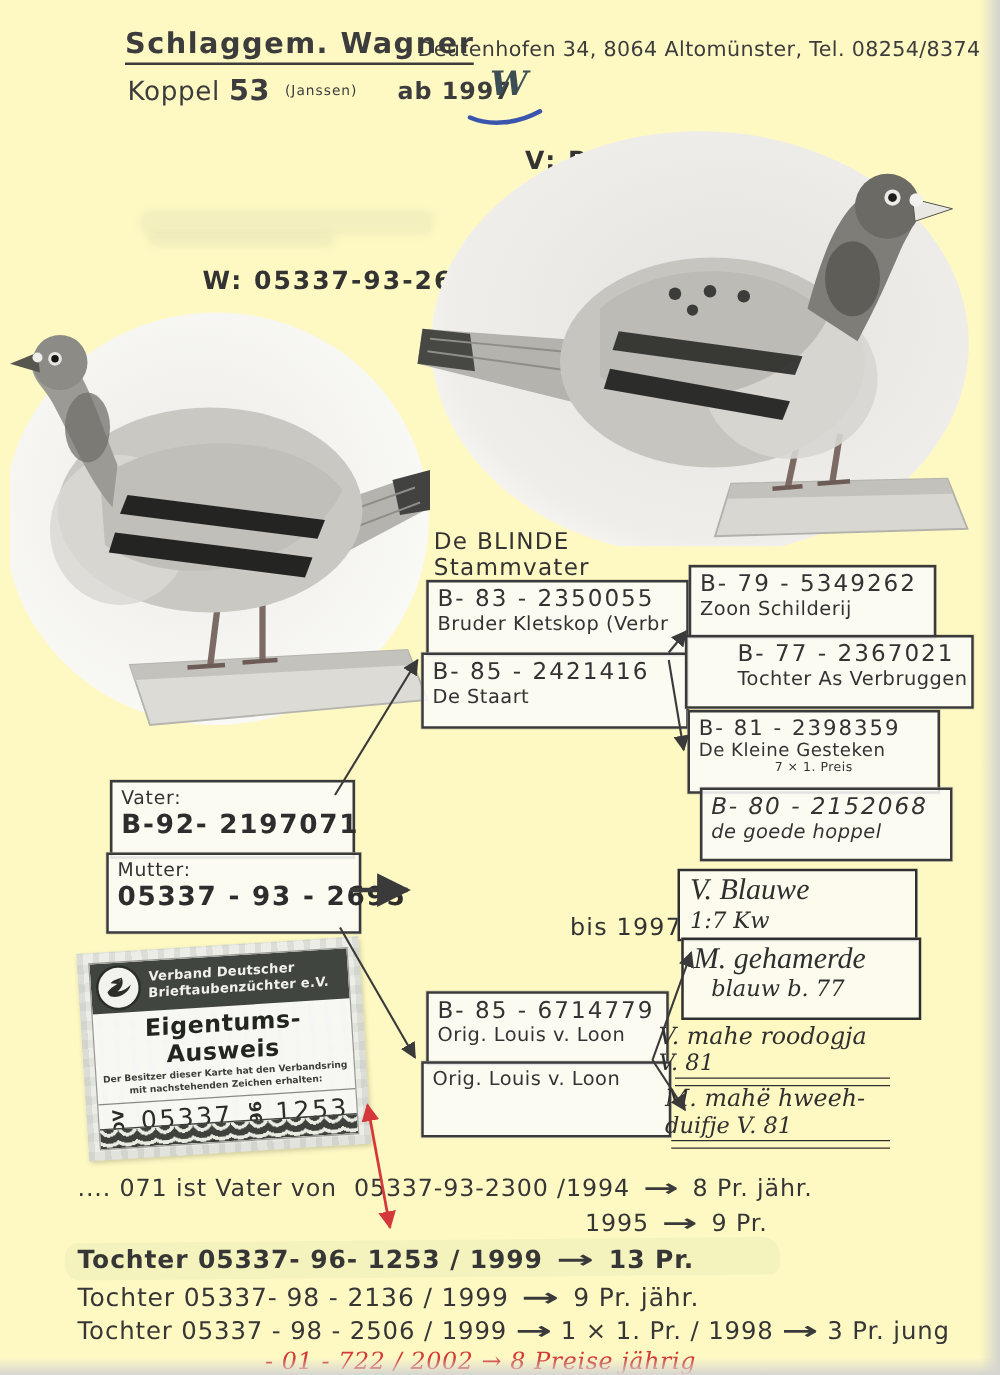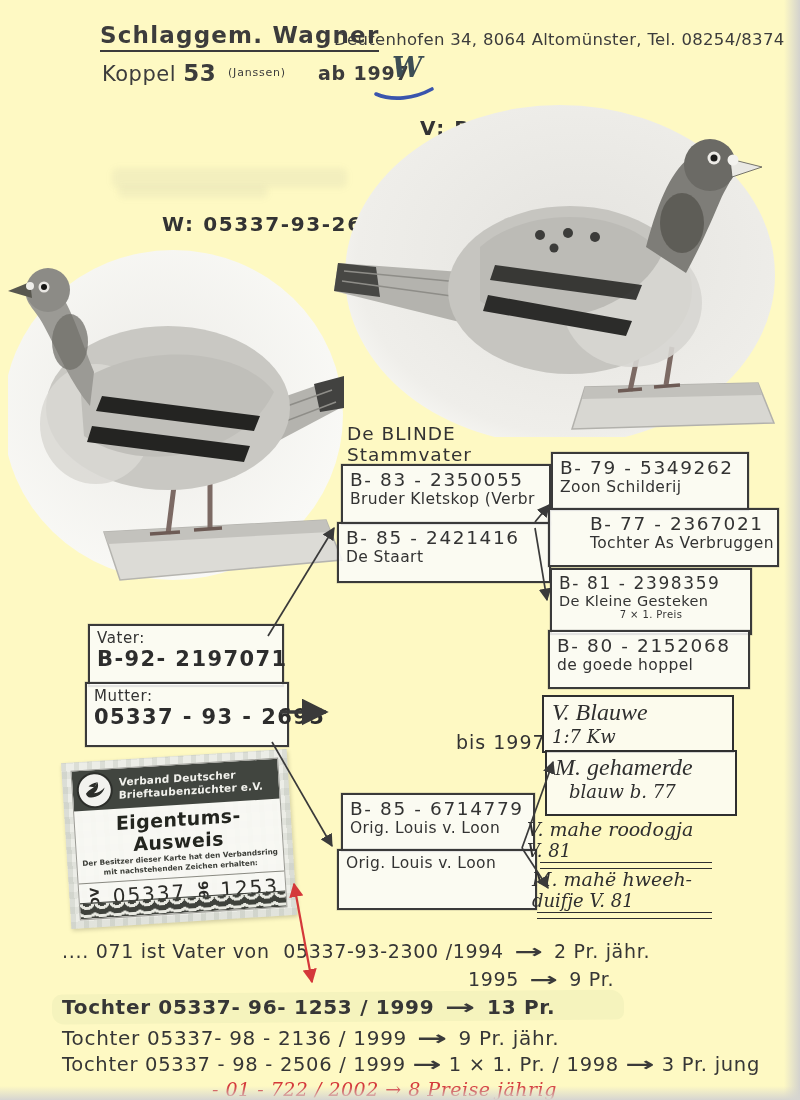--- a/index.html
+++ b/index.html
@@ -185,21 +185,21 @@
   </div>
   <div class="box" style="left:548px;top:508px;width:180px;height:50px;padding-left:40px;">
     <div class="ring">B- 77 - 2367021</div>
     <div class="name">Tochter As Verbruggen</div>
   </div>
   <div class="box" style="left:550px;top:568px;width:184px;height:58px;">
     <div class="ring" style="font-size:17px;">B- 81 - 2398359</div>
     <div class="name" style="font-size:14.5px;">De Kleine Gesteken</div>
     <div class="extra">7 × 1. Preis</div>
   </div>
-  <div class="box" style="left:548px;top:630px;width:184px;height:50px;">
+  <div class="box" style="left:560px;top:630px;width:184px;height:50px;font-style:italic;">
     <div class="ring">B- 80 - 2152068</div>
     <div class="name">de goede hoppel</div>
   </div>
 
   <div class="box" style="left:88px;top:624px;width:178px;height:54px;">
     <div class="plabel">Vater:</div>
     <div class="pring">B-92- 2197071</div>
   </div>
   <div class="box" style="left:85px;top:682px;width:186px;height:56px;">
     <div class="plabel">Mutter:</div>
@@ -261,21 +261,21 @@
         <span class="card-num">1253</span>
       </div>
       <div class="card-deco"></div>
     </div>
   </div>
 
   <div class="abs res" style="left:62px;top:940px;">
     <span>.... 071  ist  Vater  von</span>&nbsp;
     <span>05337-93-2300 /1994</span>
     <span class="arr">→</span>
-    <span>2 Pr. jähr.</span>
+    <span>8 Pr. jähr.</span>
   </div>
   <div class="abs res" style="left:468px;top:968px;">
     <span>1995</span>
     <span class="arr">→</span>
     <span>9 Pr.</span>
   </div>
 
   <div class="hl" style="left:52px;top:992px;width:572px;height:30px;"></div>
   <div class="abs res" style="left:62px;top:995px;font-size:20px;font-weight:bold;">
     <span>Tochter  05337- 96- 1253  /  1999</span>

